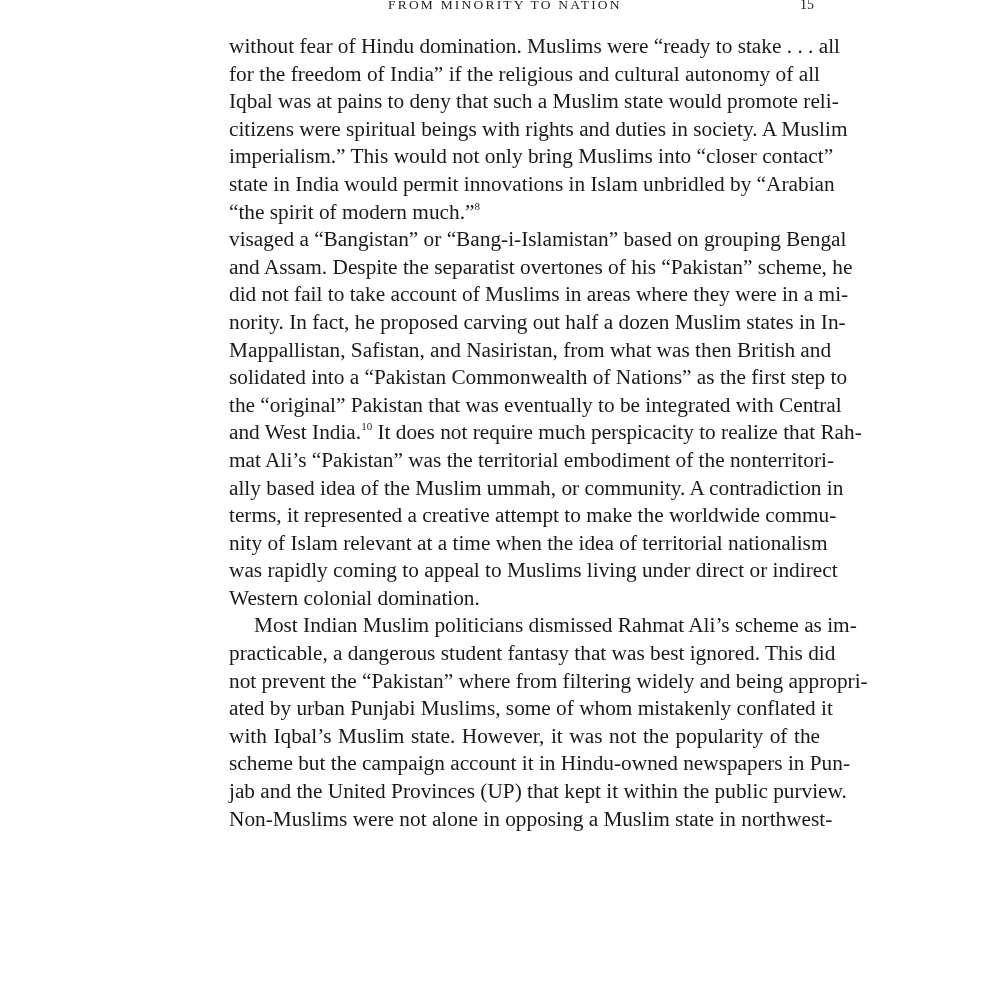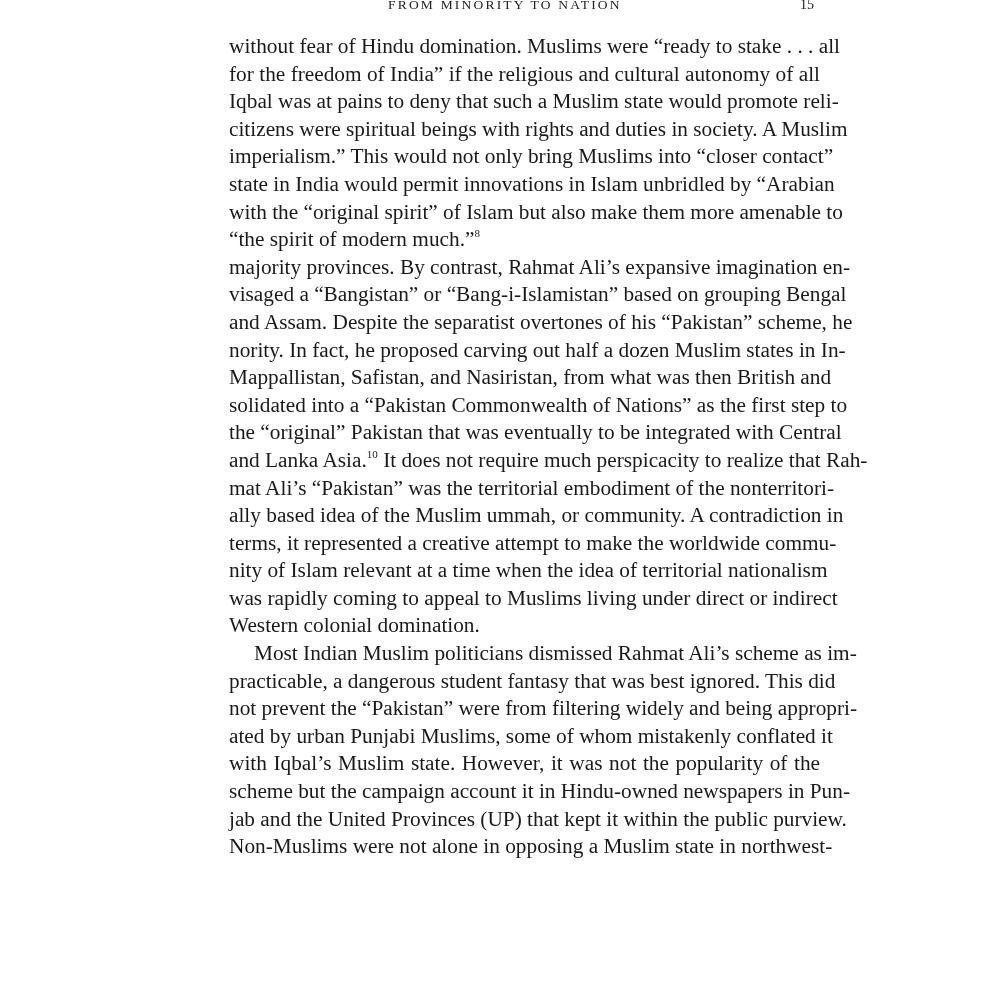--- a/index.html
+++ b/index.html
@@ -24,45 +24,44 @@
 
 <div class="text-block">
 
   <div>
     <div class="line">without fear of Hindu domination. Muslims were “ready to stake . . . all</div>
     <div class="line">for the freedom of India” if the religious and cultural autonomy of all</div>
     <div class="line">Iqbal was at pains to deny that such a Muslim state would promote reli-</div>
     <div class="line">citizens were spiritual beings with rights and duties in society. A Muslim</div>
     <div class="line">imperialism.” This would not only bring Muslims into “closer contact”</div>
     <div class="line">state in India would permit innovations in Islam unbridled by “Arabian</div>
-    <div class="line">with the “original spirit” of Islam but also make them more amenable to</div>
     <div class="line last"><span>“the spirit of modern much.”</span><sup>8</sup></div>
   </div>
 
   <div>
-    <div class="line">majority provinces. By contrast, Rahmat Ali’s expansive imagination en-</div>
     <div class="line">visaged a “Bangistan” or “Bang-i-Islamistan” based on grouping Bengal</div>
     <div class="line">and Assam. Despite the separatist overtones of his “Pakistan” scheme, he</div>
+    <div class="line">did not fail to take account of Muslims in areas where they were in a mi-</div>
     <div class="line">nority. In fact, he proposed carving out half a dozen Muslim states in In-</div>
     <div class="line">Mappallistan, Safistan, and Nasiristan, from what was then British and</div>
     <div class="line">solidated into a “Pakistan Commonwealth of Nations” as the first step to</div>
     <div class="line">the “original” Pakistan that was eventually to be integrated with Central</div>
-    <div class="line"><span>and Lanka Asia.</span><sup>10</sup> <span>It does not require much perspicacity to realize that Rah-</span></div>
+    <div class="line"><span>and West India.</span><sup>10</sup> <span>It does not require much perspicacity to realize that Rah-</span></div>
     <div class="line">mat Ali’s “Pakistan” was the territorial embodiment of the nonterritori-</div>
     <div class="line">ally based idea of the Muslim ummah, or community. A contradiction in</div>
     <div class="line">terms, it represented a creative attempt to make the worldwide commu-</div>
     <div class="line">nity of Islam relevant at a time when the idea of territorial nationalism</div>
     <div class="line">was rapidly coming to appeal to Muslims living under direct or indirect</div>
     <div class="line last">Western colonial domination.</div>
   </div>
 
   <div>
     <div class="line indent">Most Indian Muslim politicians dismissed Rahmat Ali’s scheme as im-</div>
     <div class="line">practicable, a dangerous student fantasy that was best ignored. This did</div>
-    <div class="line">not prevent the “Pakistan” were from filtering widely and being appropri-</div>
+    <div class="line">not prevent the “Pakistan” where from filtering widely and being appropri-</div>
     <div class="line">ated by urban Punjabi Muslims, some of whom mistakenly conflated it</div>
     <div class="line">with Iqbal’s Muslim state. However, it was not the popularity of the</div>
     <div class="line">scheme but the campaign account it in Hindu-owned newspapers in Pun-</div>
     <div class="line">jab and the United Provinces (UP) that kept it within the public purview.</div>
     <div class="line">Non-Muslims were not alone in opposing a Muslim state in northwest-</div>
 
   </div>
 </div>
 
 </body></html>

